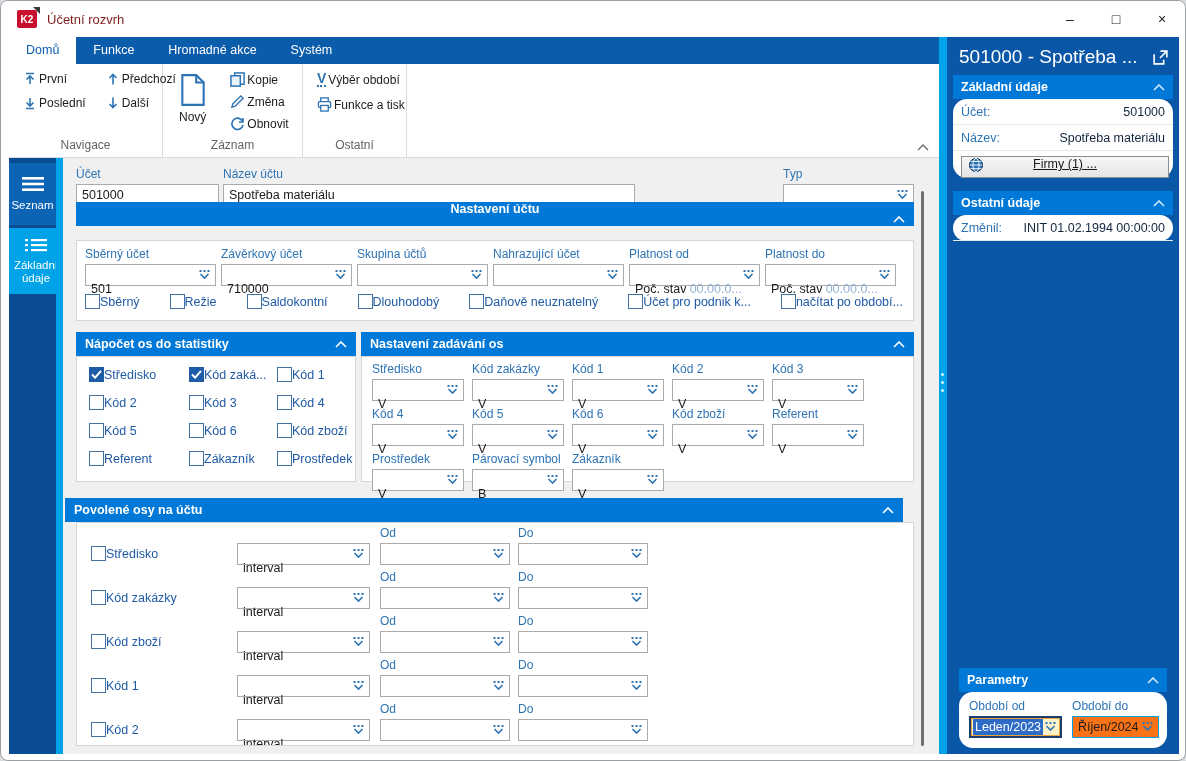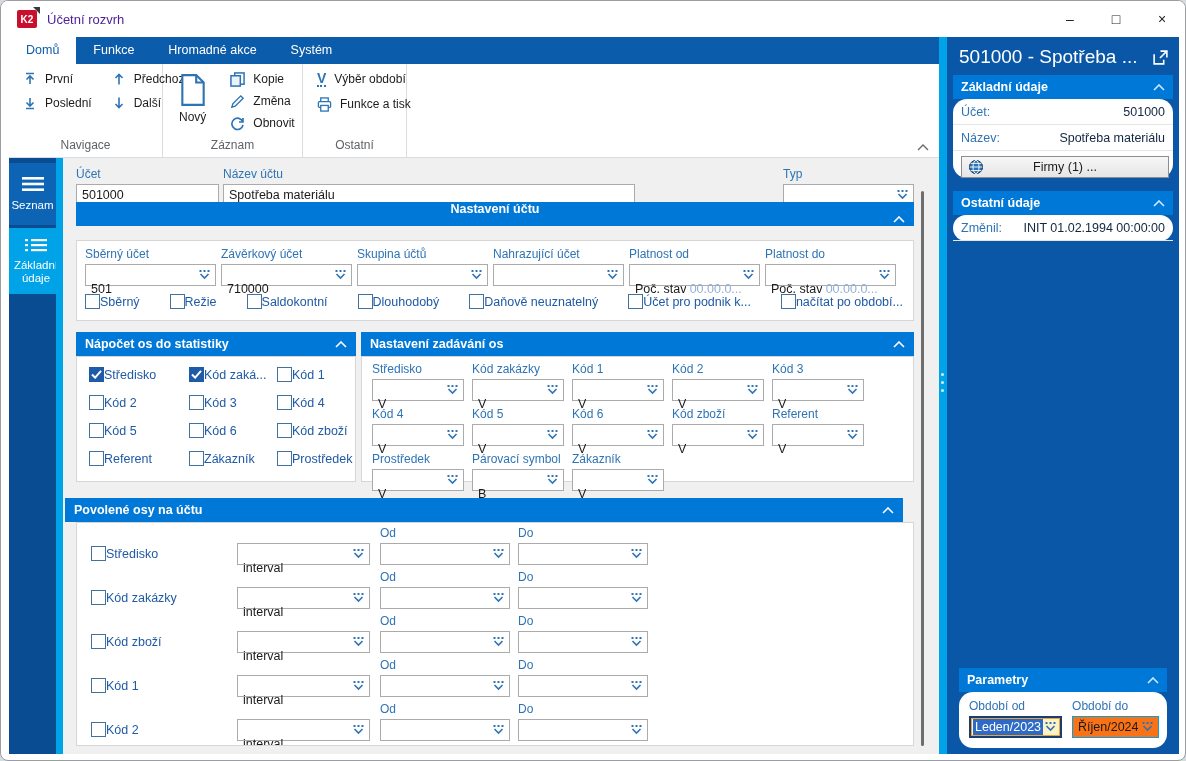--- a/index.html
+++ b/index.html
@@ -4,34 +4,34 @@
 <style>
   html,body{margin:0;padding:0;background:#d7dbe0;font-family:"Liberation Sans","DejaVu Sans",sans-serif;}
   *{box-sizing:border-box;-webkit-font-smoothing:antialiased;}
   .window{position:relative;width:1186px;height:761px;background:#fff;border:1px solid #9a9ea3;border-radius:8px;overflow:hidden;}
 
   
   .titlebar{position:absolute;left:0;top:0;width:100%;height:36px;display:flex;align-items:center;background:#fff;}
   .k2logo{width:20px;height:18px;margin-left:16px;background:#C8102E;color:#fff;font-size:10px;font-weight:bold;
           display:flex;align-items:center;justify-content:center;border-radius:2px;position:relative;}
   .k2logo:after{content:"";position:absolute;right:-3px;top:-3px;border-style:solid;border-width:0 7px 7px 0;border-color:transparent #3a3a3a transparent transparent;}
-  .win-title{margin-left:10px;font-size:13px;color:#4c1d95;}
+  .win-title{margin-left:10px;font-size:13px;color:#7f1d1d;}
   .win-controls{margin-left:auto;display:flex;height:100%;}
   .win-btn{width:46px;height:100%;display:flex;align-items:center;justify-content:center;font-size:14px;color:#222;cursor:default;}
 
   
   .ribbon{position:absolute;left:8px;top:36px;width:930px;}
   .tabbar{height:27px;background:var(--ribbon_blue,#0B5CAB);display:flex;}
   .tab{padding:0 17px;line-height:27px;color:#fff;font-size:12.5px;white-space:nowrap;}
   .tab.on{background:#fff;color:var(--ribbon_blue,#0B5CAB);}
   .ribbon-body{height:94px;background:#fff;display:flex;position:relative;border-bottom:1px solid #d9dde2;}
   .rgroup{display:flex;flex-direction:column;border-right:1px solid #dcdcdc;}
   .rgroup-content{flex:1;display:flex;padding:6px 10px 0 10px;}
   .rgroup-label{height:21px;text-align:center;font-size:12px;color:#5f6368;line-height:19px;}
-  .rbtn{display:flex;align-items:flex-start;gap:8px;font-size:12px;color:#1c1c1c;padding:2px 4px;white-space:nowrap;cursor:default;}
+  .rbtn{display:flex;align-items:flex-end;gap:2px;font-size:12px;color:#1c1c1c;padding:2px 4px;white-space:nowrap;cursor:default;}
   .icon{display:inline-flex;color:var(--icon_blue,#2E74B5);}
   .nav-grid{display:grid;grid-template-columns:auto auto;gap:6px 12px;align-content:start;}
   .big-btn{display:flex;flex-direction:column;align-items:center;justify-content:flex-start;gap:4px;padding:4px 10px 0 6px;font-size:12px;color:#1c1c1c;}
   .small-col{display:flex;flex-direction:column;gap:3px;justify-content:flex-start;}
   .vicon{color:var(--icon_blue,#2E74B5);font-size:14px;font-weight:bold;line-height:13px;border-bottom:2px dotted var(--icon_blue,#2E74B5);}
   .ribbon-collapse{position:absolute;right:10px;bottom:6px;color:#6a6a6a;display:flex;}
 
   
   .main{position:absolute;left:8px;top:157px;width:930px;height:596px;background:#F0F0F0;}
   .sidebar{position:absolute;left:0;top:0;width:47px;height:100%;background:var(--sidebar_navy,#0A4C92);}
@@ -95,21 +95,21 @@
   .panel-title .ext{margin-left:auto;display:flex;cursor:default;}
   .card{margin:0 6px;}
   .card-header{height:24px;background:var(--header_blue,#0078D7);color:#fff;display:flex;align-items:center;
                padding:0 8px;font-size:12.5px;font-weight:bold;}
   .card-header .chev{margin-left:auto;display:flex;}
   .card-body{background:#fff;border-radius:14px;}
   .kv-row{display:flex;justify-content:space-between;align-items:center;height:26px;padding:0 8px;border-bottom:1px solid #E6E6E6;font-size:12.5px;}
   .kv-row .k{color:var(--icon_blue,#2E74B5);}
   .kv-row .v{color:#12263F;white-space:nowrap;}
   .firmy-btn{height:22px;margin:5px 4px 4px 8px;border:1px solid #8E8E8E;background:linear-gradient(#F7F7F7,#E5E5E5);
-             display:flex;align-items:center;justify-content:center;gap:8px;font-size:12.5px;color:#1a1a1a;position:relative;cursor:default;}
+             display:flex;align-items:flex-start;justify-content:center;gap:8px;font-size:12.5px;color:#1a1a1a;position:relative;cursor:default;text-decoration:underline;}
   .firmy-btn .icon{position:absolute;left:6px;}
   .card.ostatni{margin-top:13px;}
   .card.parametry{position:absolute;left:6px;right:6px;bottom:6px;}
   .param-body{display:flex;gap:10px;padding:7px 8px 10px 10px;}
   .param-field{width:100px;}
   .combo-od{height:22px;border:2px solid var(--focus_navy,#1C3E6E);background:var(--param_bg,#FDF3C9);display:flex;align-items:center;
             padding:0 2px 0 2px;font-size:12.5px;box-shadow:inset 0 0 0 1px var(--focus_orange,#E8A33D);}
   .combo-od .cval{background:var(--selection_blue,#2E6BC6);color:#fff;padding:1px 2px;white-space:nowrap;}
   .combo-do{height:22px;border:1px solid var(--accent_cyan,#00A2E8);background:#f97316;display:flex;align-items:center;
             padding:0 3px 0 5px;font-size:12.5px;color:#1a1a1a;}

